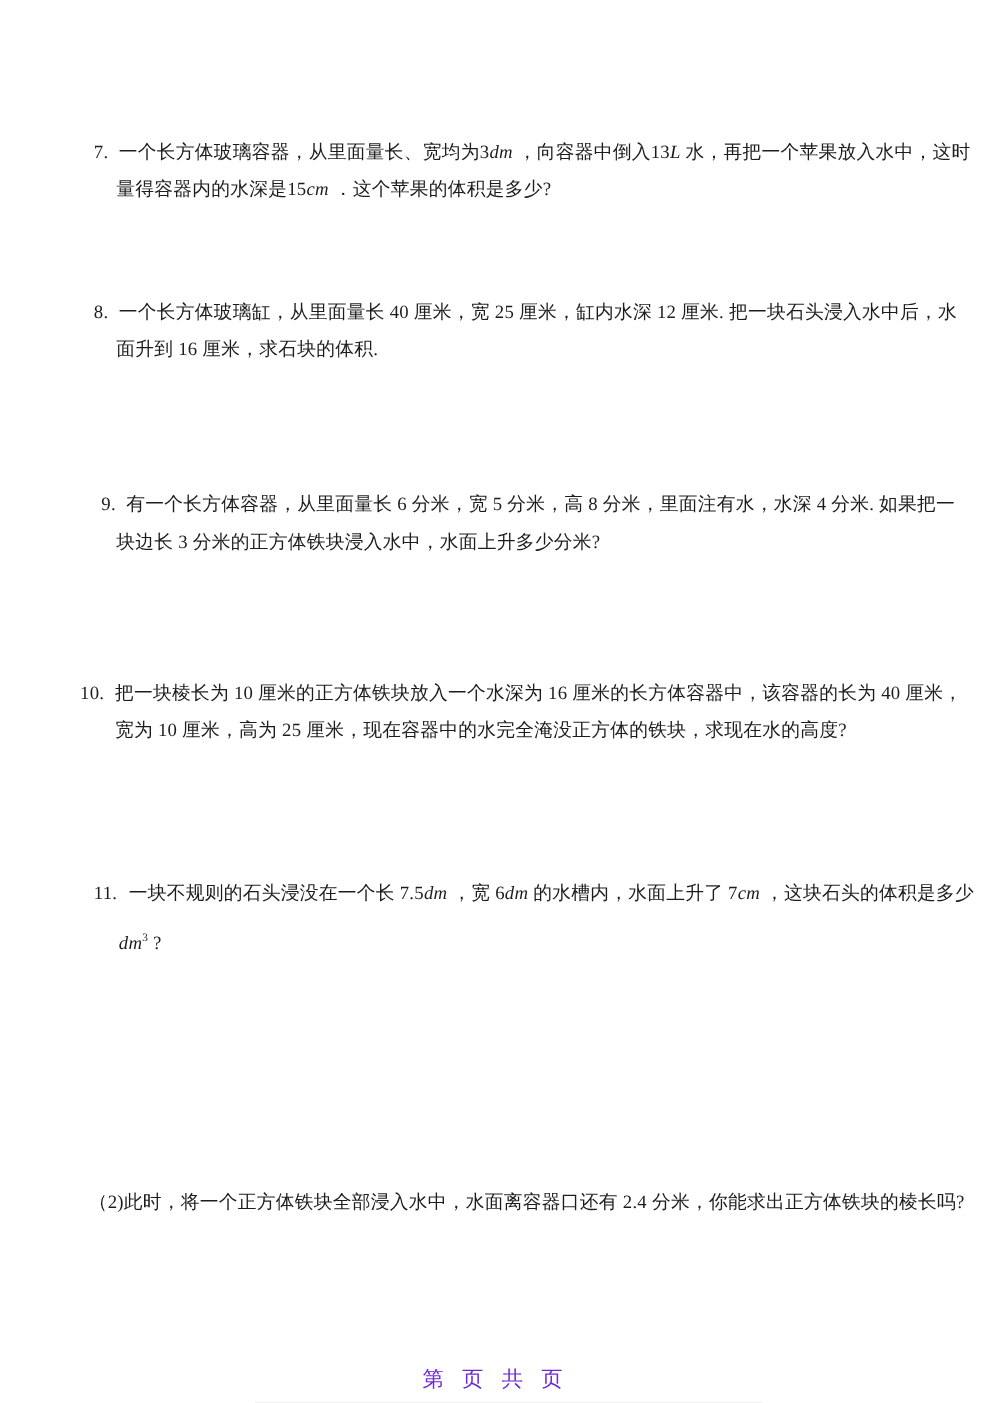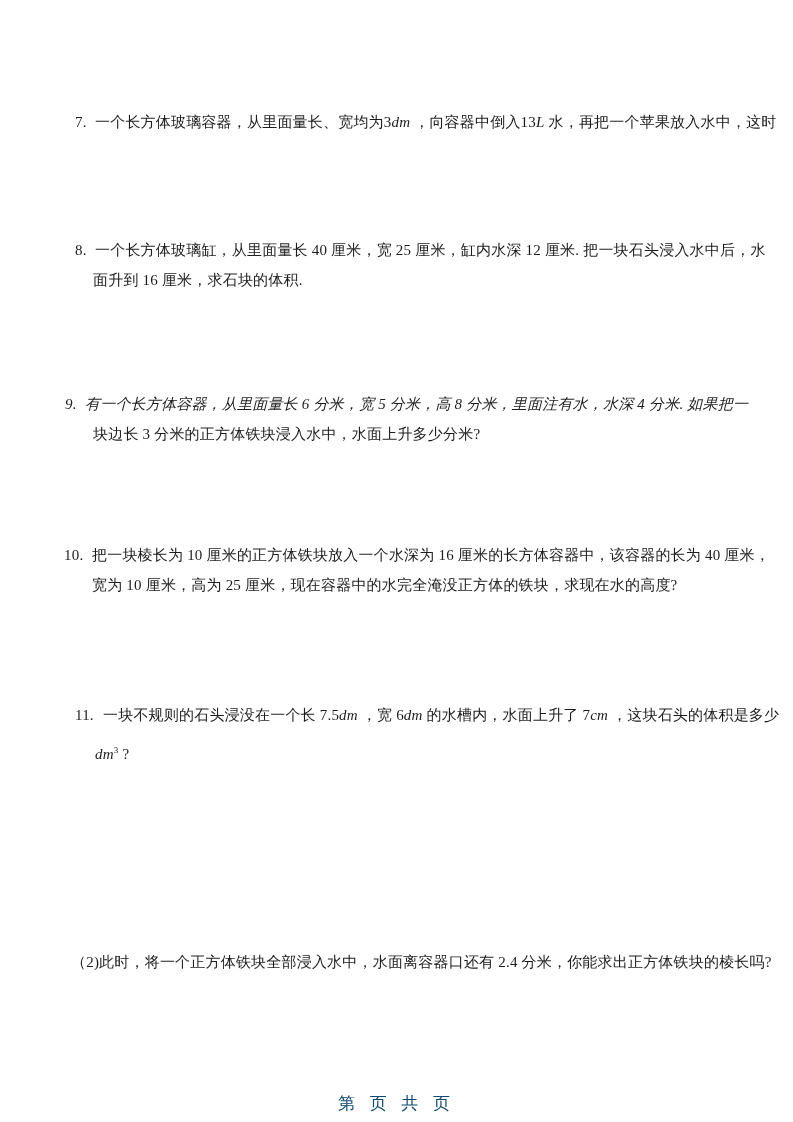--- a/index.html
+++ b/index.html
@@ -38,40 +38,43 @@
   }
   .footer {
     position: absolute;
     left: 0;
     top: 1092px;
     width: 793px;
     text-align: center;
     font-family: "Liberation Sans", "DejaVu Sans", sans-serif;
     font-size: 17px;
     letter-spacing: 5px;
-    color: #0c4a6e;
+    color: #6d28d9;
   }
 </style>
 </head>
 <body>
 
 <div class="page">
 
   <div class="line" style="left:75px; top:112px;">
     <span class="num n1">7.</span><span><span>一个长方体玻璃容器，从里面量长、宽均为3</span><span class="it">dm</span><span> ，向容器中倒入13</span><span class="it">L</span><span> 水，再把一个苹果放入水中，这时</span></span>
   </div>
+  <div class="line" style="left:93px; top:142px;">
+    <span><span>量得容器内的水深是15</span><span class="it">cm</span><span> ．这个苹果的体积是多少?</span></span>
+  </div>
 
   <div class="line" style="left:75px; top:240px;">
     <span class="num n1">8.</span><span><span>一个长方体玻璃缸，从里面量长 40 厘米，宽 25 厘米，缸内水深 12 厘米. 把一块石头浸入水中后，水</span></span>
   </div>
   <div class="line" style="left:93px; top:270px;">
     <span><span>面升到 16 厘米，求石块的体积.</span></span>
   </div>
 
-  <div class="line" style="left:65px; top:394px;font-style:italic;">
+  <div class="line" style="left:81px; top:394px;">
     <span class="num n1">9.</span><span><span>有一个长方体容器，从里面量长 6 分米，宽 5 分米，高 8 分米，里面注有水，水深 4 分米. 如果把一</span></span>
   </div>
   <div class="line" style="left:93px; top:424px;">
     <span><span>块边长 3 分米的正方体铁块浸入水中，水面上升多少分米?</span></span>
   </div>
 
   <div class="line" style="left:64px; top:545px;">
     <span class="num n2">10.</span><span><span>把一块棱长为 10 厘米的正方体铁块放入一个水深为 16 厘米的长方体容器中，该容器的长为 40 厘米，</span></span>
   </div>
   <div class="line" style="left:92px; top:575px;">

